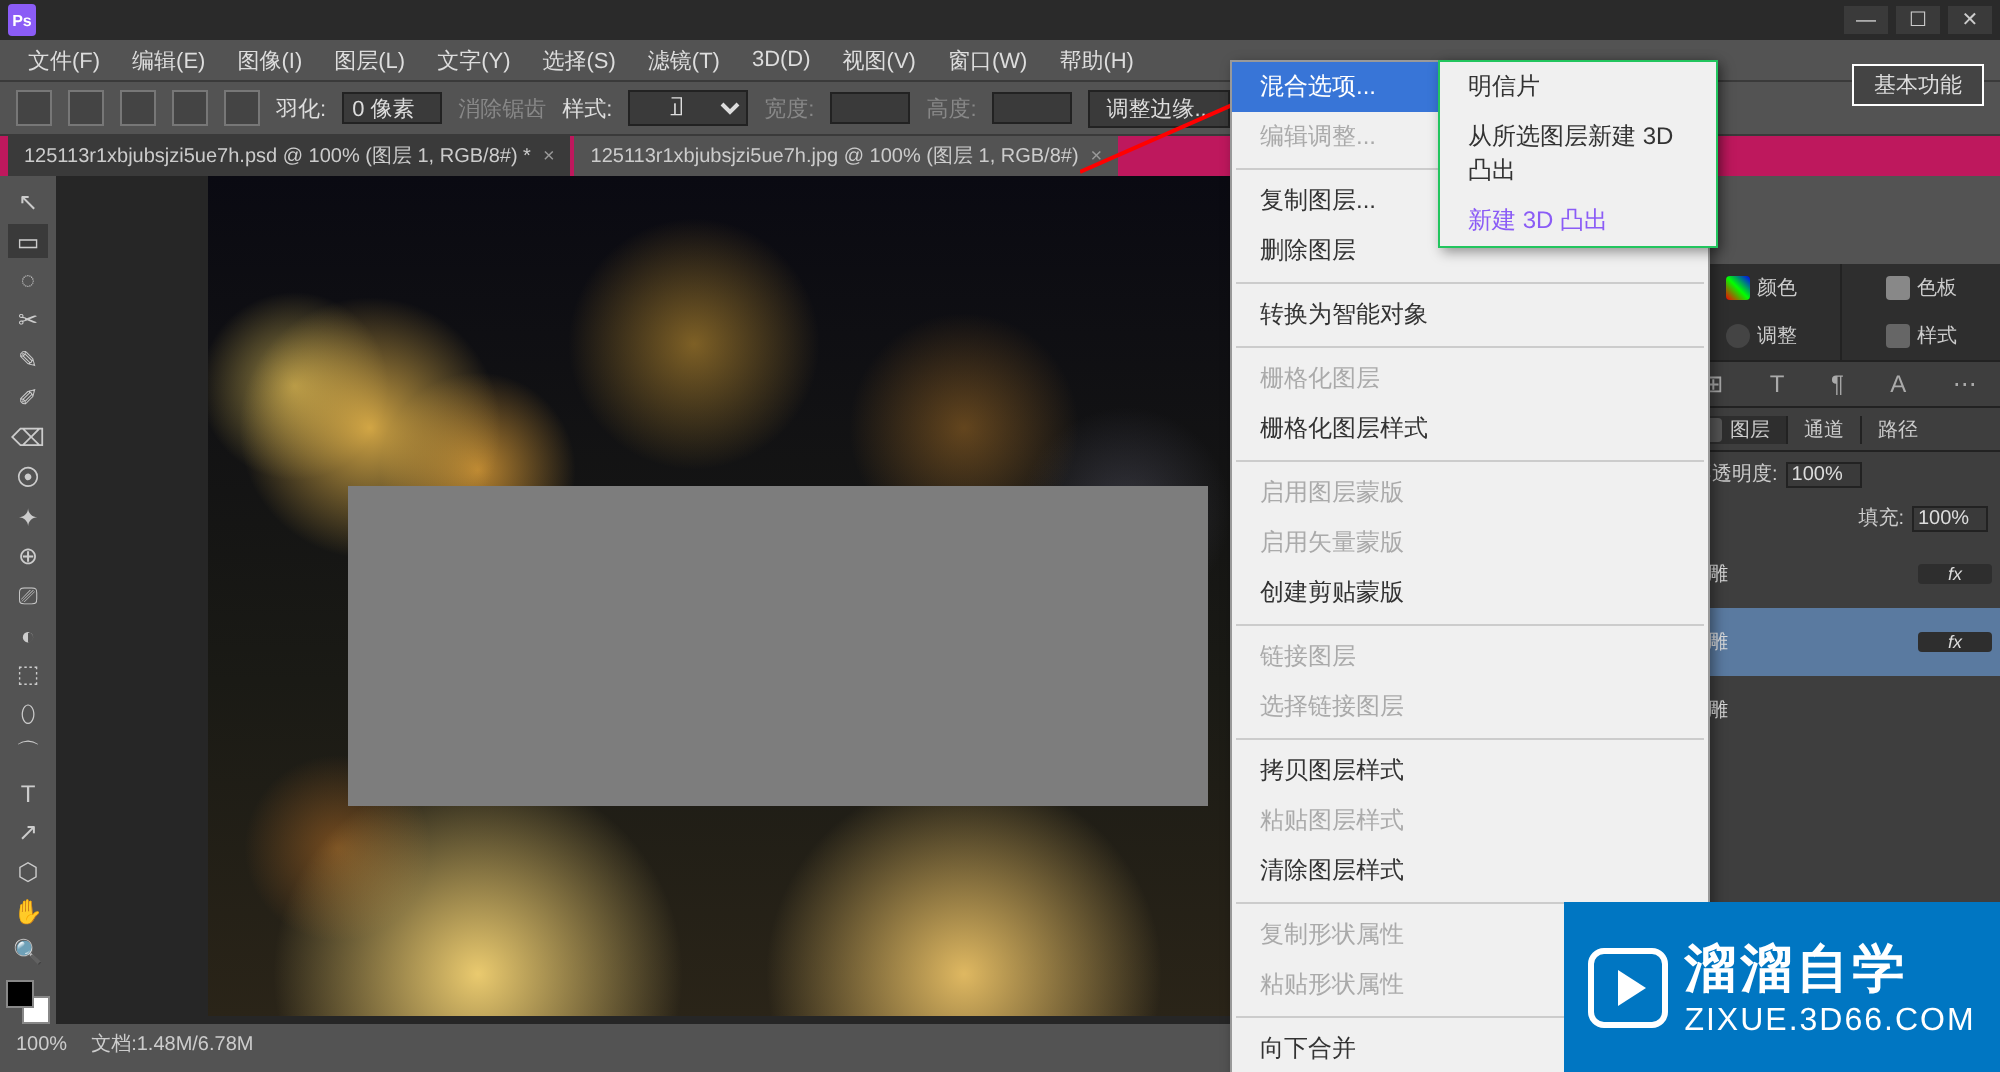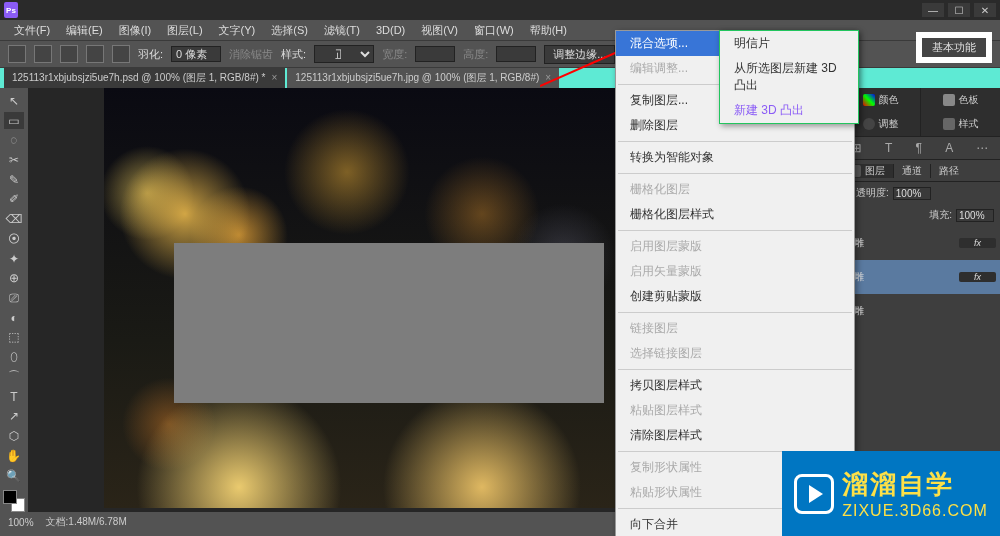--- a/index.html
+++ b/index.html
@@ -9,37 +9,37 @@
 .titlebar .win-controls { margin-left: auto; display: flex; gap: 4px; }
 .titlebar .win-btn { width: 22px; height: 14px; background: #3a3a3a; display: flex; align-items: center; justify-content: center; color: #ccc; font-size: 10px; cursor: pointer; }
 .menubar { height: 20px; background: #535353; display: flex; align-items: center; padding: 0 8px; gap: 4px; }
 .menubar .menuitem { color: #ddd; font-size: 11px; padding: 2px 6px; cursor: pointer; }
 .optionsbar { height: 28px; background: #535353; border-top: 1px solid #3a3a3a; border-bottom: 1px solid #3a3a3a; display: flex; align-items: center; padding: 0 8px; gap: 8px; }
 .optionsbar .icon-box { width: 18px; height: 18px; border: 1px solid #777; background: #444; }
 .optionsbar .label { color: #ddd; font-size: 11px; }
 .optionsbar .input { background: #3a3a3a; border: 1px solid #222; color: #ddd; font-size: 11px; padding: 1px 4px; width: 50px; }
 .optionsbar .select { background: #3a3a3a; border: 1px solid #222; color: #ddd; font-size: 11px; padding: 1px 16px; width: 60px; }
 .optionsbar .btn { background: #3a3a3a; border: 1px solid #222; color: #ddd; font-size: 11px; padding: 1px 8px; cursor: pointer; }
-.workspace-label { position: absolute; right: 8px; top: 32px; background: #444; color: #ddd; font-size: 11px; padding: 2px 10px; border: 6px solid #ffffff; }
-.tabs { height: 20px; background: #5eead4; display: flex; align-items: flex-start; padding: 0 4px; }
+.workspace-label { position: absolute; right: 8px; top: 32px; background: #444; color: #ddd; font-size: 11px; padding: 2px 10px; border: 1px solid #ffffff; }
+.tabs { height: 20px; background: #be185d; display: flex; align-items: flex-start; padding: 0 4px; }
 .tab { background: #535353; color: #ccc; font-size: 10px; padding: 3px 8px; margin-right: 2px; cursor: pointer; }
 .tab .close { margin-left: 6px; color: #999; }
 .tab:first-child { background: #3a3a3a; }
 .main { display: flex; height: 424px; }
 .toolbar { width: 28px; background: #535353; display: flex; flex-direction: column; align-items: center; padding-top: 4px; gap: 2px; }
 .tool { width: 20px; height: 18px; display: flex; align-items: center; justify-content: center; color: #ccc; font-size: 12px; cursor: pointer; }
 .tool.sel { background: #3a3a3a; }
 .swatches { margin-top: 4px; width: 22px; height: 22px; position: relative; }
 .swatch-fg { width: 14px; height: 14px; background: #000; border: 1px solid #888; position: absolute; top: 0; left: 0; }
 .swatch-bg { width: 14px; height: 14px; background: #fff; border: 1px solid #888; position: absolute; bottom: 0; right: 0; }
 .canvas-area { flex: 1; background: #262626; position: relative; overflow: hidden; }
 .canvas { position: absolute; left: 76px; top: 0; width: 540px; height: 420px; background: #1a1a1a; }
 .canvas .bokeh { position: absolute; width: 100%; height: 100%; background: radial-gradient(circle at 15% 30%, rgba(255,200,80,0.8) 0%, transparent 12%), radial-gradient(circle at 25% 35%, rgba(255,180,60,0.7) 0%, transparent 10%), radial-gradient(circle at 8% 25%, rgba(255,220,100,0.6) 0%, transparent 8%), radial-gradient(circle at 45% 20%, rgba(200,150,50,0.6) 0%, transparent 14%), radial-gradient(circle at 70% 30%, rgba(180,120,40,0.5) 0%, transparent 12%), radial-gradient(circle at 85% 40%, rgba(100,100,120,0.4) 0%, transparent 10%), radial-gradient(circle at 25% 95%, rgba(255,220,120,0.9) 0%, transparent 18%), radial-gradient(circle at 70% 95%, rgba(255,210,110,0.85) 0%, transparent 18%), radial-gradient(circle at 12% 80%, rgba(200,120,40,0.5) 0%, transparent 8%), linear-gradient(180deg, #0a0a12 0%, #1a1a15 60%, #2a2418 100%); }
 .canvas .gray-rect { position: absolute; left: 70px; top: 155px; width: 430px; height: 160px; background: #7d7d7d; }
-.right-panels { width: 160px; background: #3e3e3e; display: flex; flex-direction: column; }
+.right-panels { width: 160px; background: #3e3e3e; display: flex; flex-direction: column; margin-top: 44px; }
 .panel-tabs { display: flex; height: 24px; background: #2e2e2e; }
 .panel-tab { flex: 1; display: flex; align-items: center; justify-content: center; gap: 4px; font-size: 10px; color: #ccc; border-left: 1px solid #222; cursor: pointer; }
 .panel-tab .dot { width: 12px; height: 12px; border-radius: 2px; }
 .options-row { height: 24px; background: #3e3e3e; display: flex; align-items: center; justify-content: space-around; border-top: 1px solid #222; border-bottom: 1px solid #222; }
 .options-row .icon { color: #aaa; font-size: 12px; cursor: pointer; }
 .layers-header { height: 22px; display: flex; align-items: center; background: #3e3e3e; border-bottom: 1px solid #222; }
 .layer-controls { padding: 4px 6px; font-size: 10px; color: #ccc; display: flex; align-items: center; gap: 4px; }
 .layer-controls .input { background: #3a3a3a; border: 1px solid #222; color: #ddd; font-size: 10px; padding: 0 2px; width: 38px; }
 .layers { flex: 1; background: #3e3e3e; overflow: hidden; }
 .layer { height: 34px; display: flex; align-items: center; padding: 0 4px; font-size: 10px; color: #ddd; gap: 4px; }
@@ -51,21 +51,21 @@
 .context-menu .item.sel { background: #3875d7; color: #fff; }
 .context-menu .item.disabled { color: #aaa; cursor: default; }
 .context-menu .sep { height: 1px; background: #ccc; margin: 3px 2px; }
 .submenu { position: absolute; left: 719px; top: 30px; width: 140px; background: #f0f0f0; border: 1px solid #22c55e; box-shadow: 2px 2px 6px rgba(0,0,0,0.4); z-index: 101; font-size: 12px; }
 .submenu .item { padding: 4px 14px; color: #333; cursor: pointer; }
 .submenu .item.disabled { color: #8b5cf6; cursor: default; }
 .arrow { position: absolute; left: 540px; top: 36px; width: 110px; height: 60px; z-index: 90; pointer-events: none; }
 .watermark { position: absolute; right: 0; bottom: 0; width: 218px; height: 85px; background: #0076c2; display: flex; align-items: center; justify-content: center; gap: 8px; z-index: 200; }
 .watermark .play { width: 40px; height: 40px; border: 3px solid #fff; border-radius: 8px; display: flex; align-items: center; justify-content: center; }
 .watermark .play::before { content: ""; border-left: 14px solid #fff; border-top: 9px solid transparent; border-bottom: 9px solid transparent; margin-left: 4px; }
-.watermark .text { color: #fde047; display: flex; flex-direction: column; }
+.watermark .text { color: #ffffff; display: flex; flex-direction: column; }
 .watermark .text .big { font-size: 26px; font-weight: bold; letter-spacing: 2px; }
 .watermark .text .small { font-size: 16px; letter-spacing: 1px; }
 </style>
 </head>
 <body>
 
 <div class="titlebar">
   <div class="logo">Ps</div>
   <div class="win-controls">
     <div class="win-btn">—</div>

